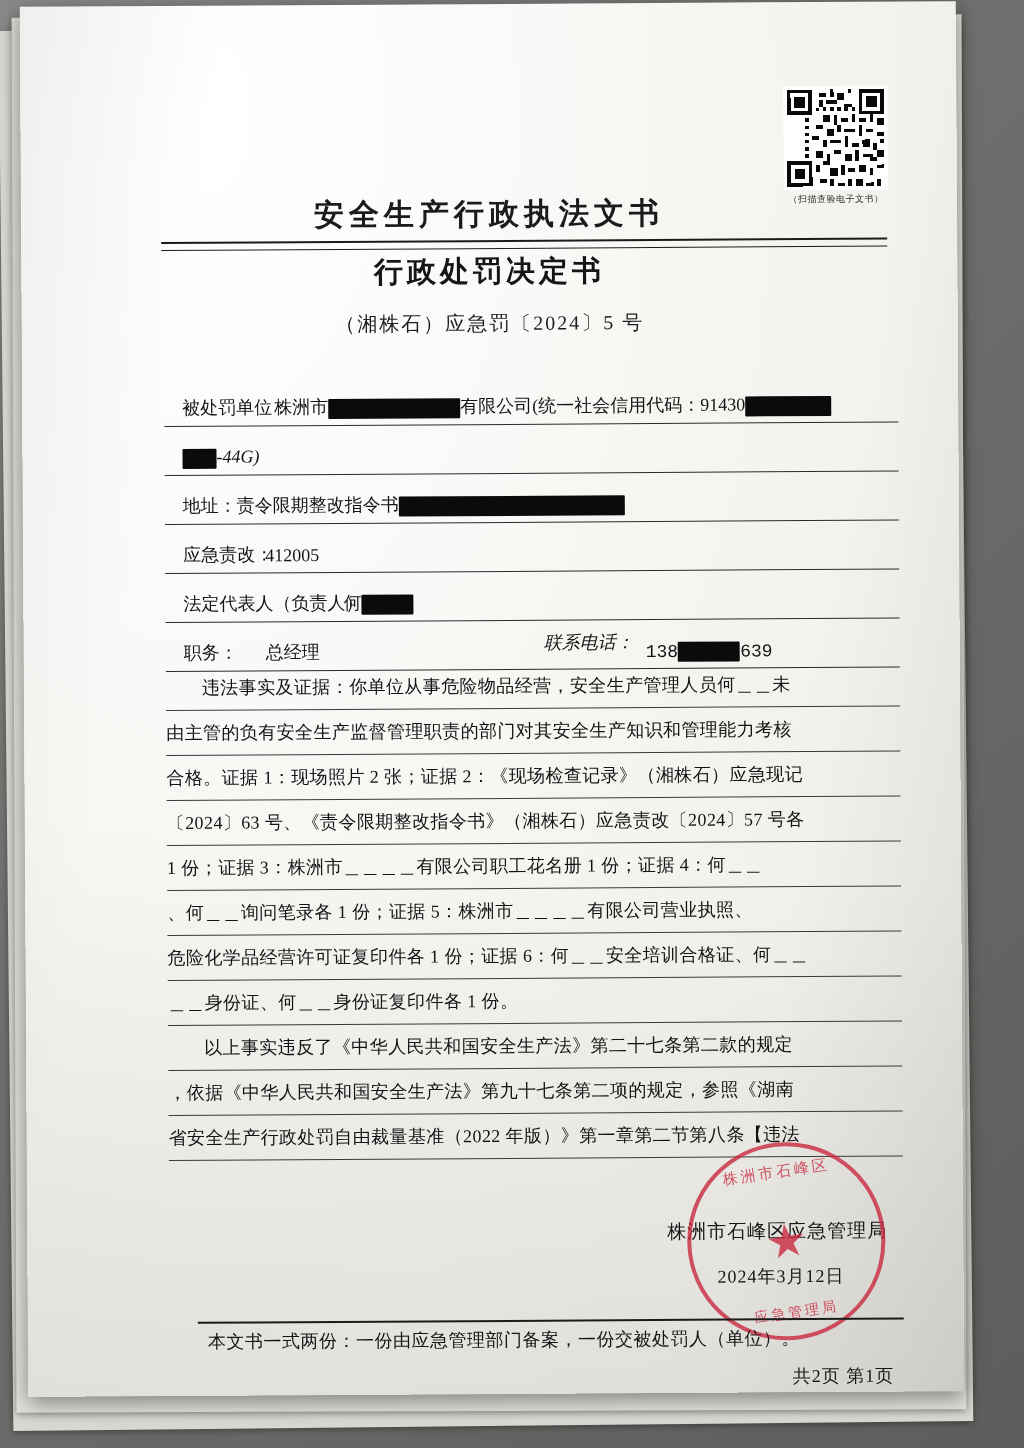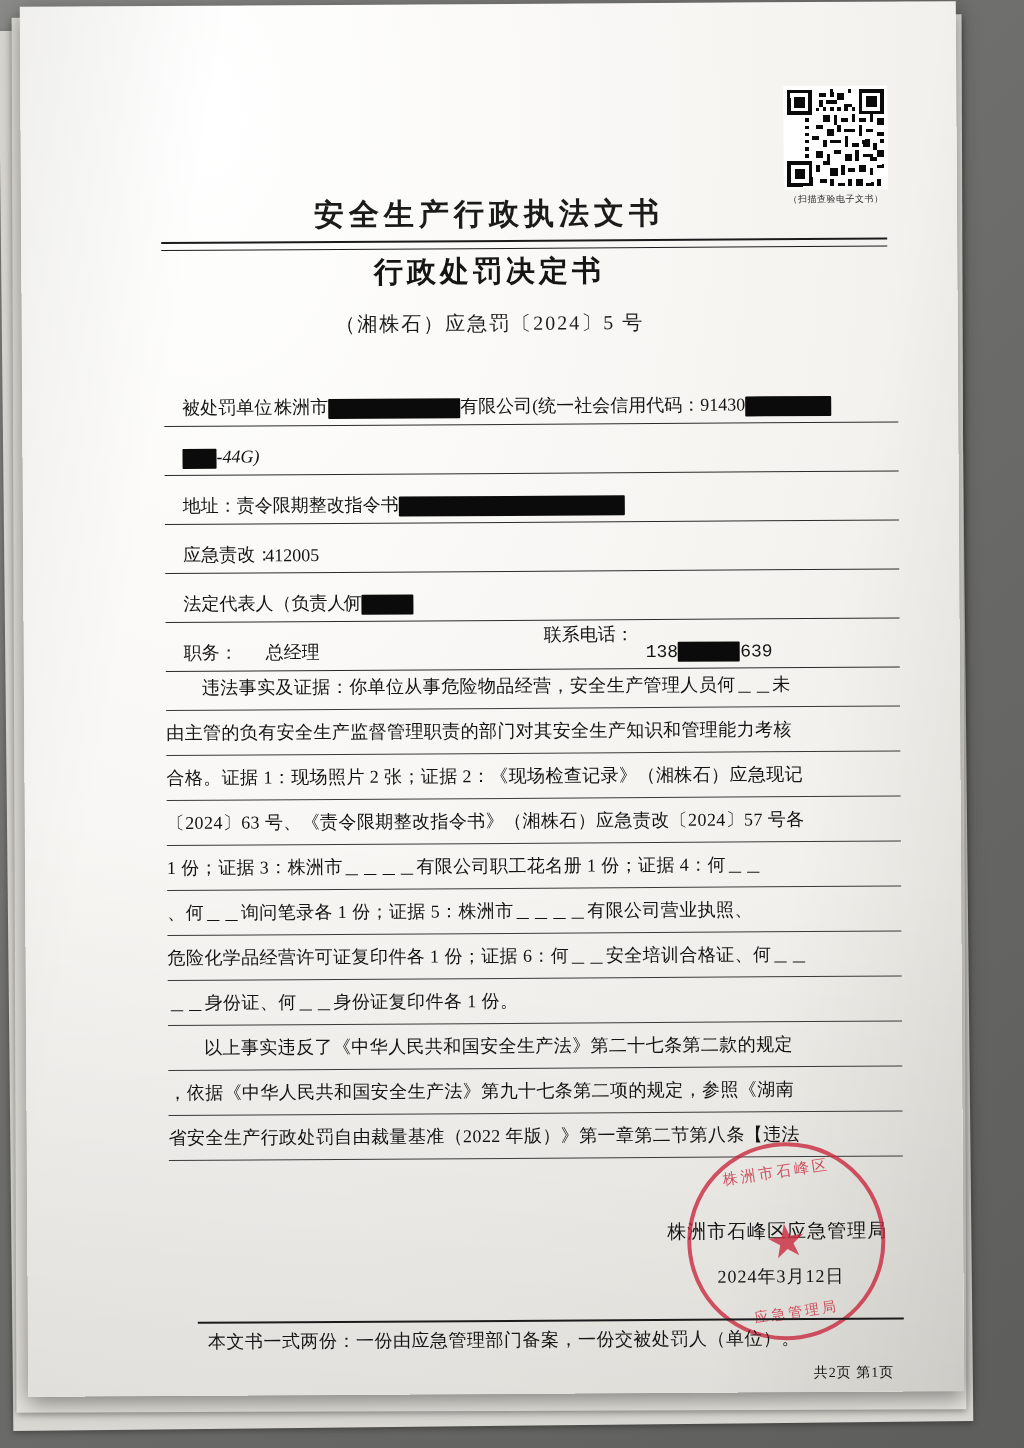--- a/index.html
+++ b/index.html
@@ -131,21 +131,21 @@
     font-size: 18px;
     color: #141414;
     white-space: nowrap;
   }
   .field-row .lbl { position: absolute; left: 18px; bottom: 6px; }
   .field-row .val { position: absolute; bottom: 6px; }
   .field-row .val.v1 { left: 110px; }
   .field-row .val.v-addr { left: 72px; }
   .field-row .val.v-zip { left: 100px; margin-top: 24px; }
   .field-row .val.v-rep { left: 178px; }
-  .field-row .lbl2 { position: absolute; left: 378px; bottom: 22px; }
+  .field-row .lbl2 { position: absolute; left: 378px; bottom: 14px; font-style: italic; }
   .field-row .val2 { position: absolute; left: 480px; bottom: 6px; font-family: Liberation Mono, monospace; }
   .field-row.cont .val { left: 18px; font-style: italic; }
 
   
   .redact {
     display: inline-block;
     background: #0b0b0b;
     vertical-align: middle;
     border-radius: 1px;
   }
@@ -238,21 +238,21 @@
     left: 180px;
     top: 1324px;
     font-size: 18px;
     color: #151515;
     letter-spacing: 0.5px;
   }
   .footer-pages {
     position: absolute;
     right: 70px;
     top: 1362px;
-    font-size: 14px;
+    font-size: 18px;
     color: #151515;
     letter-spacing: 1px;
     margin-left: 28px;
   }
 </style>
 </head>
 <body>
 
 <div id="page">
 

